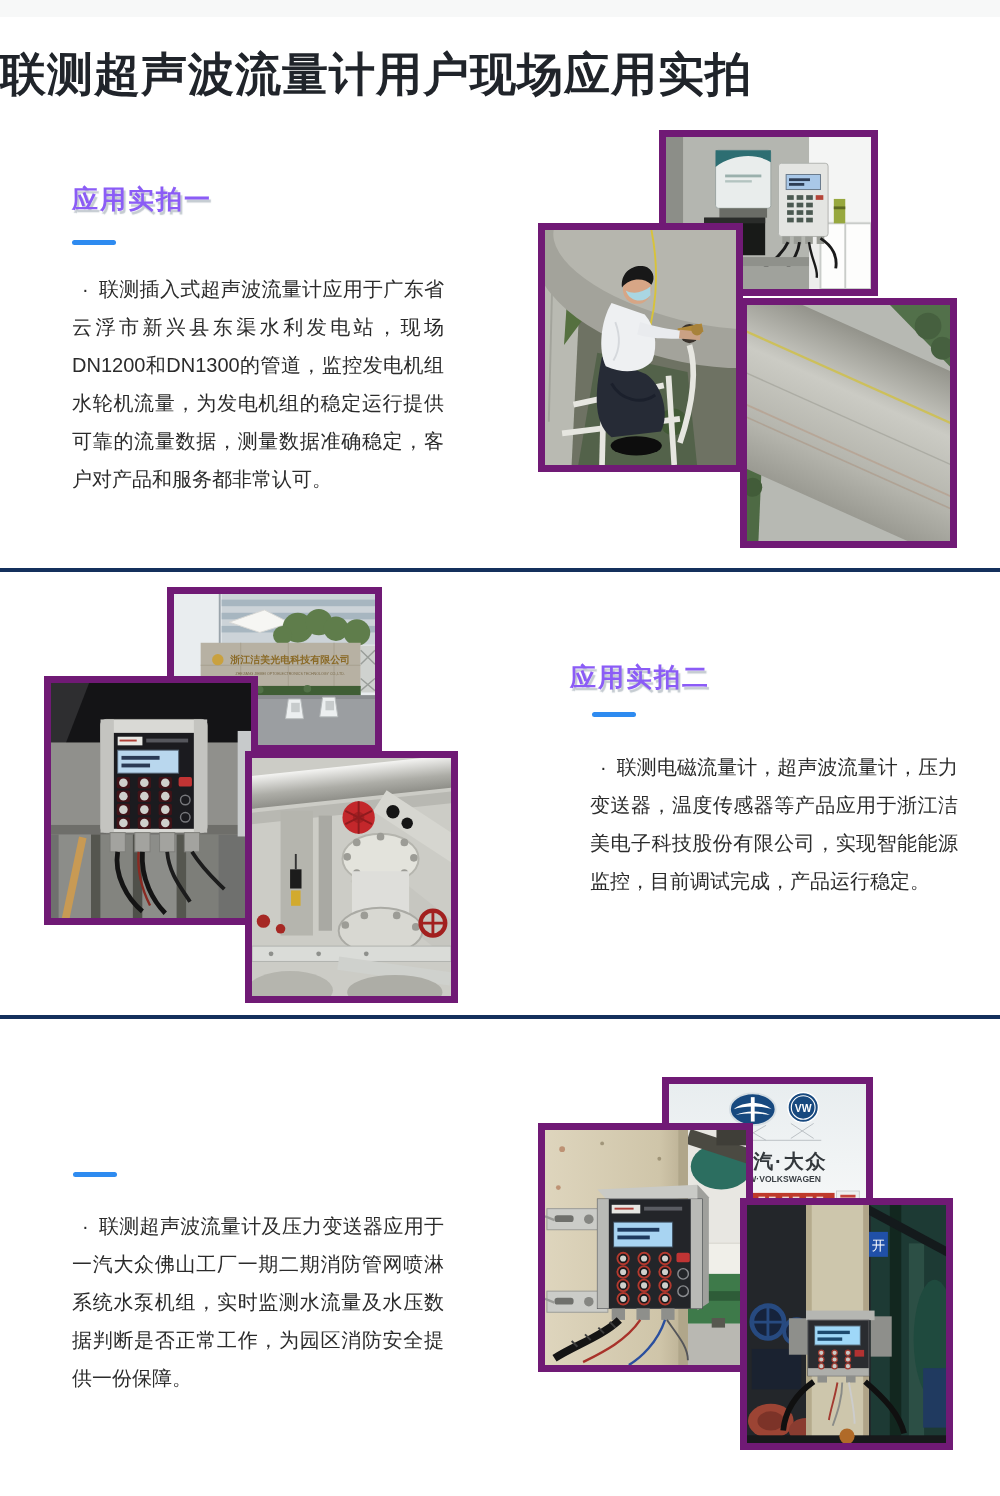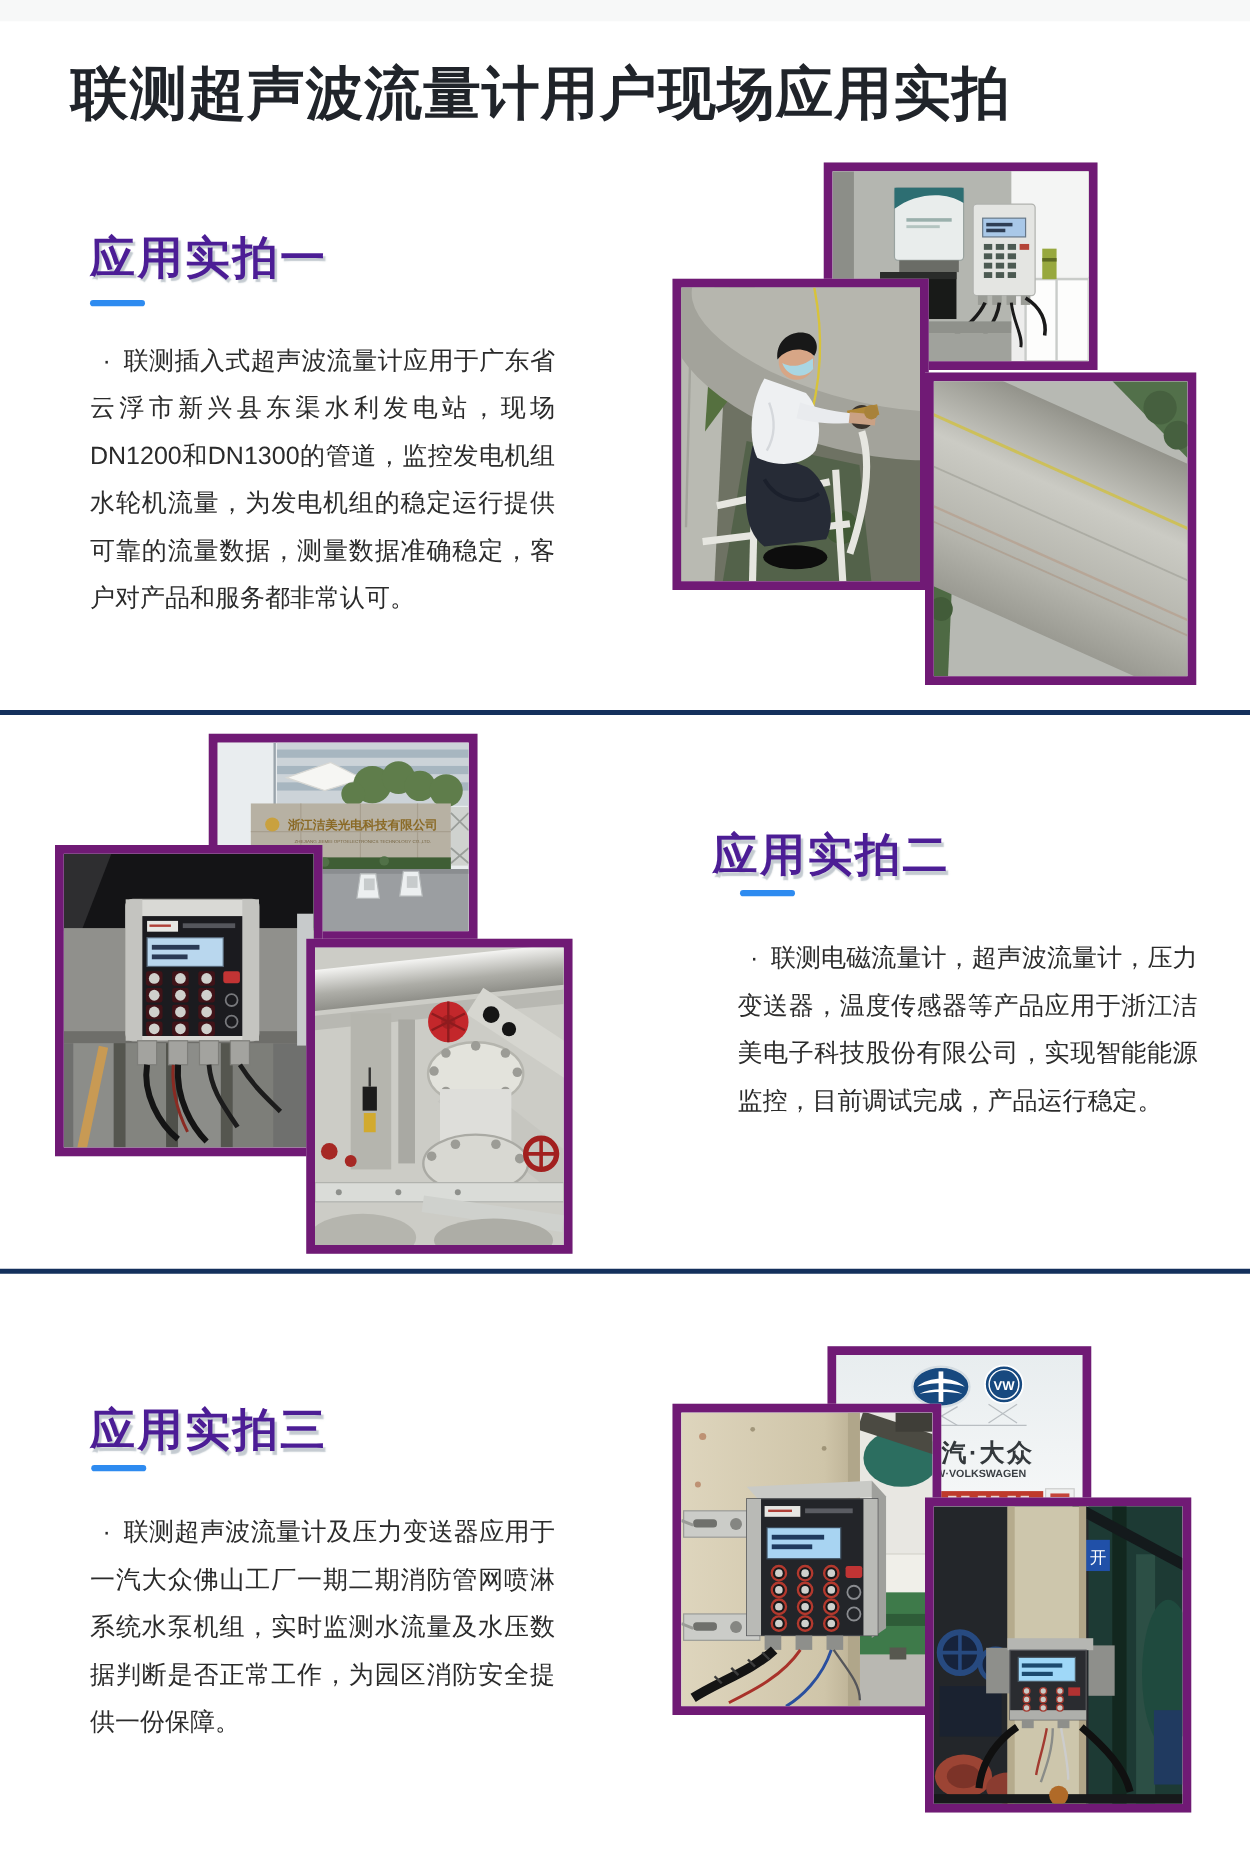--- a/index.html
+++ b/index.html
@@ -1,21 +1,21 @@
 <!DOCTYPE html>
 <html><head>
 <meta charset="utf-8">
 <style>
   html,body{margin:0;padding:0;background:#ffffff;}
   .canvas{position:relative;width:1000px;height:1496px;background:#ffffff;overflow:hidden;
           font-family:"Liberation Sans","DejaVu Sans",sans-serif;}
   .topstrip{position:absolute;left:0;top:0;width:1000px;height:17px;background:#f7f8f8;}
-  .page-title{position:absolute;left:0;top:44px;width:865px;text-align:center;
+  .page-title{position:absolute;left:0;top:44px;width:865px;
               font-size:46px;font-weight:bold;color:#20242a;letter-spacing:1px;}
-  .sec-heading{position:absolute;font-size:36px;font-weight:bold;color:#4c1d95;
+  .sec-heading{position:absolute;font-size:26px;font-weight:bold;color:#8b5cf6;
                letter-spacing:2px;text-shadow:2px 3px 1px rgba(145,158,170,.55);}
   .dash{position:absolute;height:5px;border-radius:3px;background:#2e8bf0;}
   .para{position:absolute;font-size:20px;line-height:38px;color:#2b2b2b;
         text-align:justify;text-indent:10px;}
   .divider{position:absolute;left:0;width:1000px;height:4px;background:#14305c;}
   .photo{position:absolute;border:7px solid #701a75;box-sizing:border-box;
          background:#dfe2e4;overflow:hidden;}
   .photo svg{display:block;width:100%;height:100%;}
   svg text{font-family:"Liberation Sans","DejaVu Sans",sans-serif;}
 </style>
@@ -348,21 +348,20 @@
         <circle cx="190" cy="172" r="13" fill="none" stroke="#a2201f" stroke-width="4.5"></circle>
         <path d="M190,159 L190,185 M177,172 L203,172" stroke="#a2201f" stroke-width="3"></path>
       </g>
       <ellipse cx="40" cy="242" rx="45" ry="20" fill="#b5b5ae"></ellipse>
       <ellipse cx="150" cy="244" rx="50" ry="18" fill="#adada6"></ellipse>
     </svg>
   </div>
 
   <div class="divider" style="top:1015px;"></div>
 
-  <div class="sec-heading" style="left:72px;top:1120px;">应用实拍三</div>
   <div class="dash" style="left:73px;top:1172px;width:44px;"></div>
   <div class="para" style="left:72px;top:1207px;width:372px;">· 联测超声波流量计及压力变送器应用于一汽大众佛山工厂一期二期消防管网喷淋系统水泵机组，实时监测水流量及水压数据判断是否正常工作，为园区消防安全提供一份保障。</div>
 
   <div class="photo" style="left:662px;top:1077px;width:211px;height:167px;z-index:1;">
     <svg viewBox="0 0 207 163" preserveAspectRatio="none">
       <defs>
         <linearGradient id="sky" x1="0" y1="0" x2="0" y2="1">
           <stop offset="0" stop-color="#e8edef"></stop>
             <stop offset="1" stop-color="#f9fafa"></stop>
         </linearGradient>

